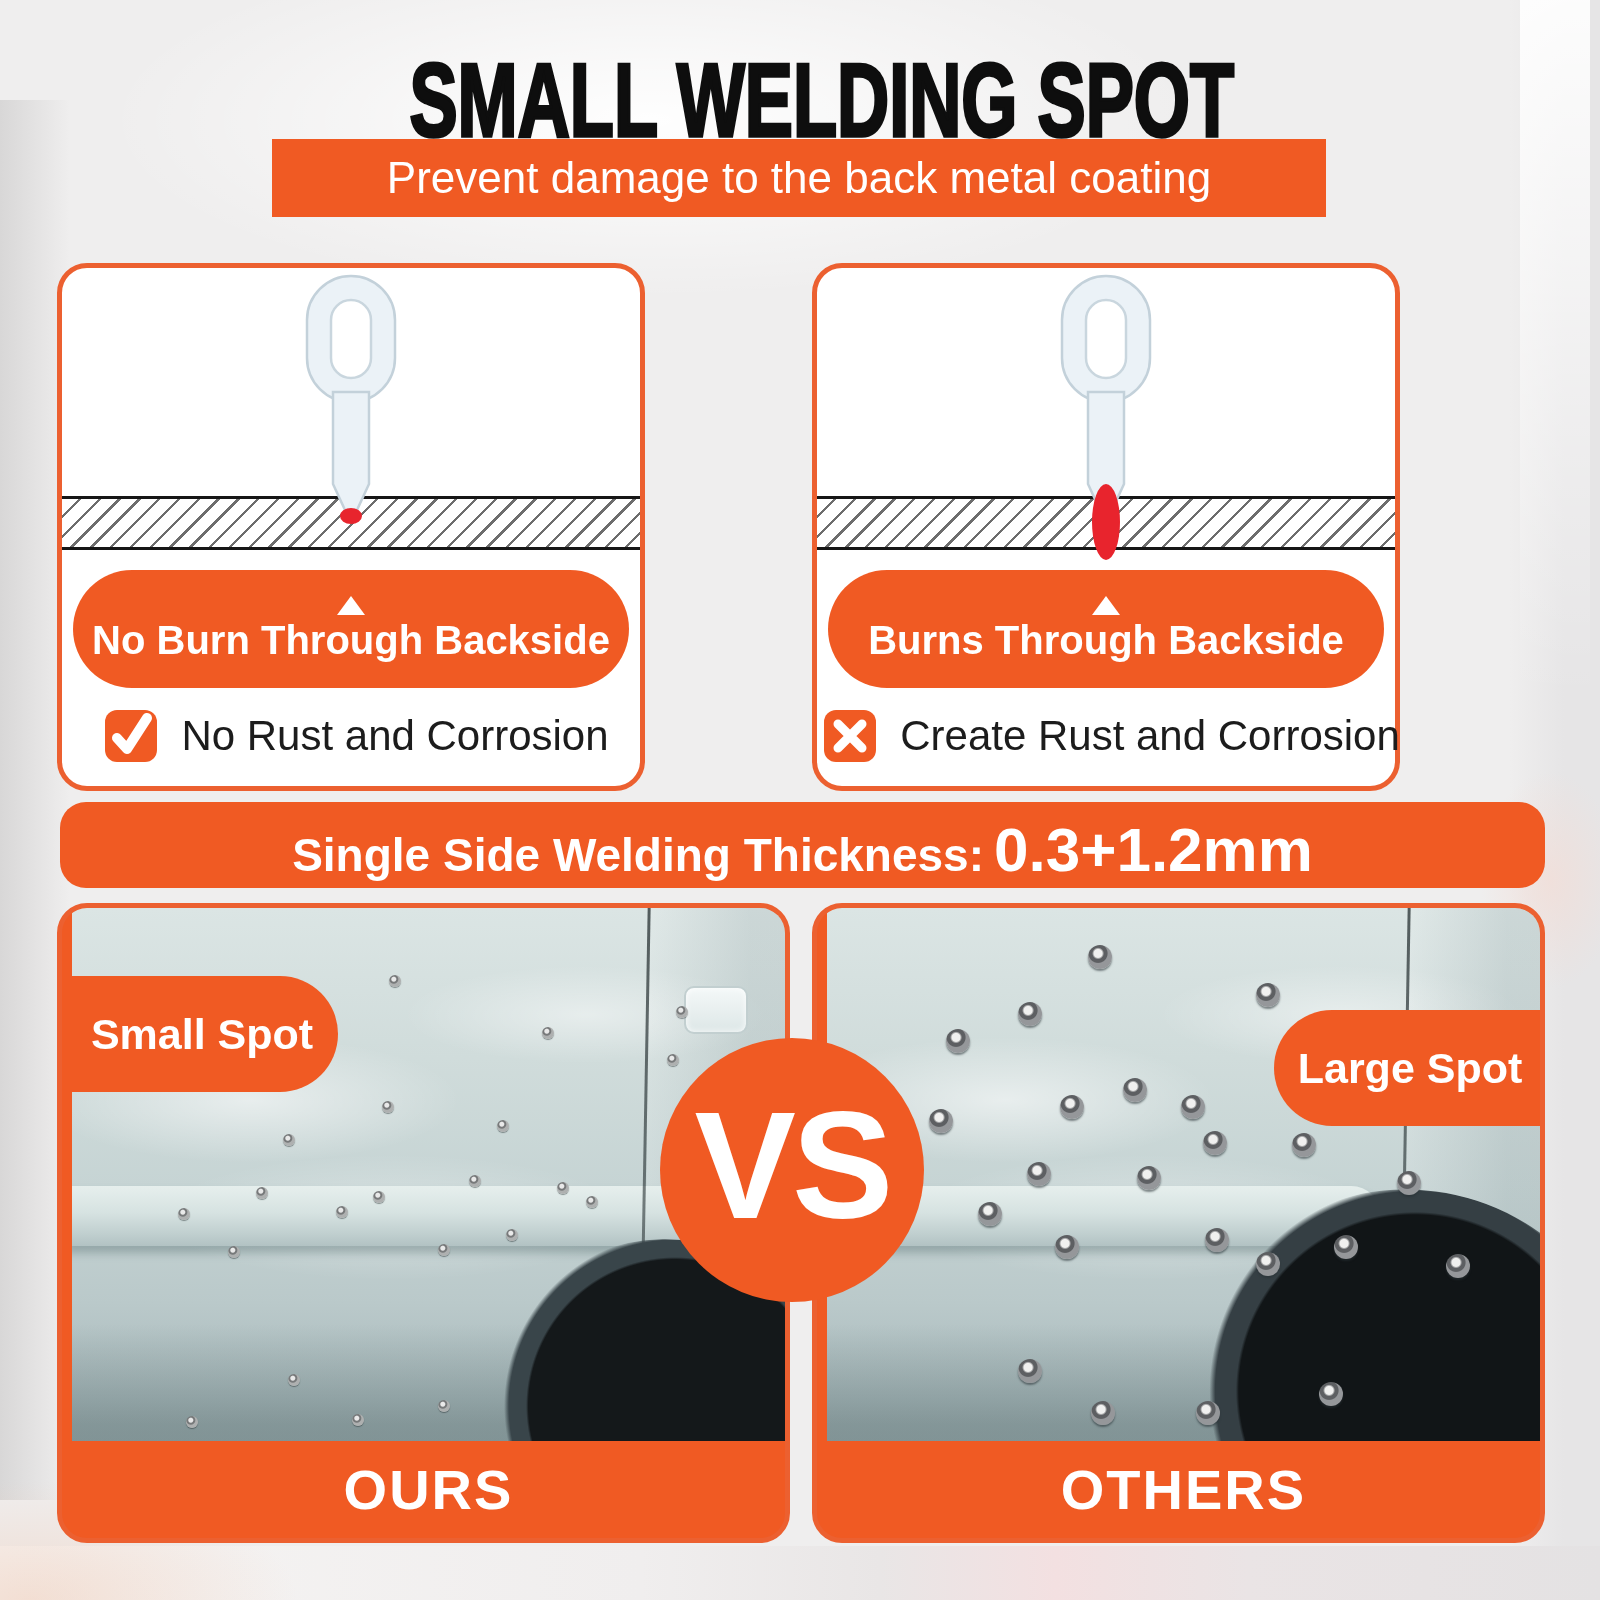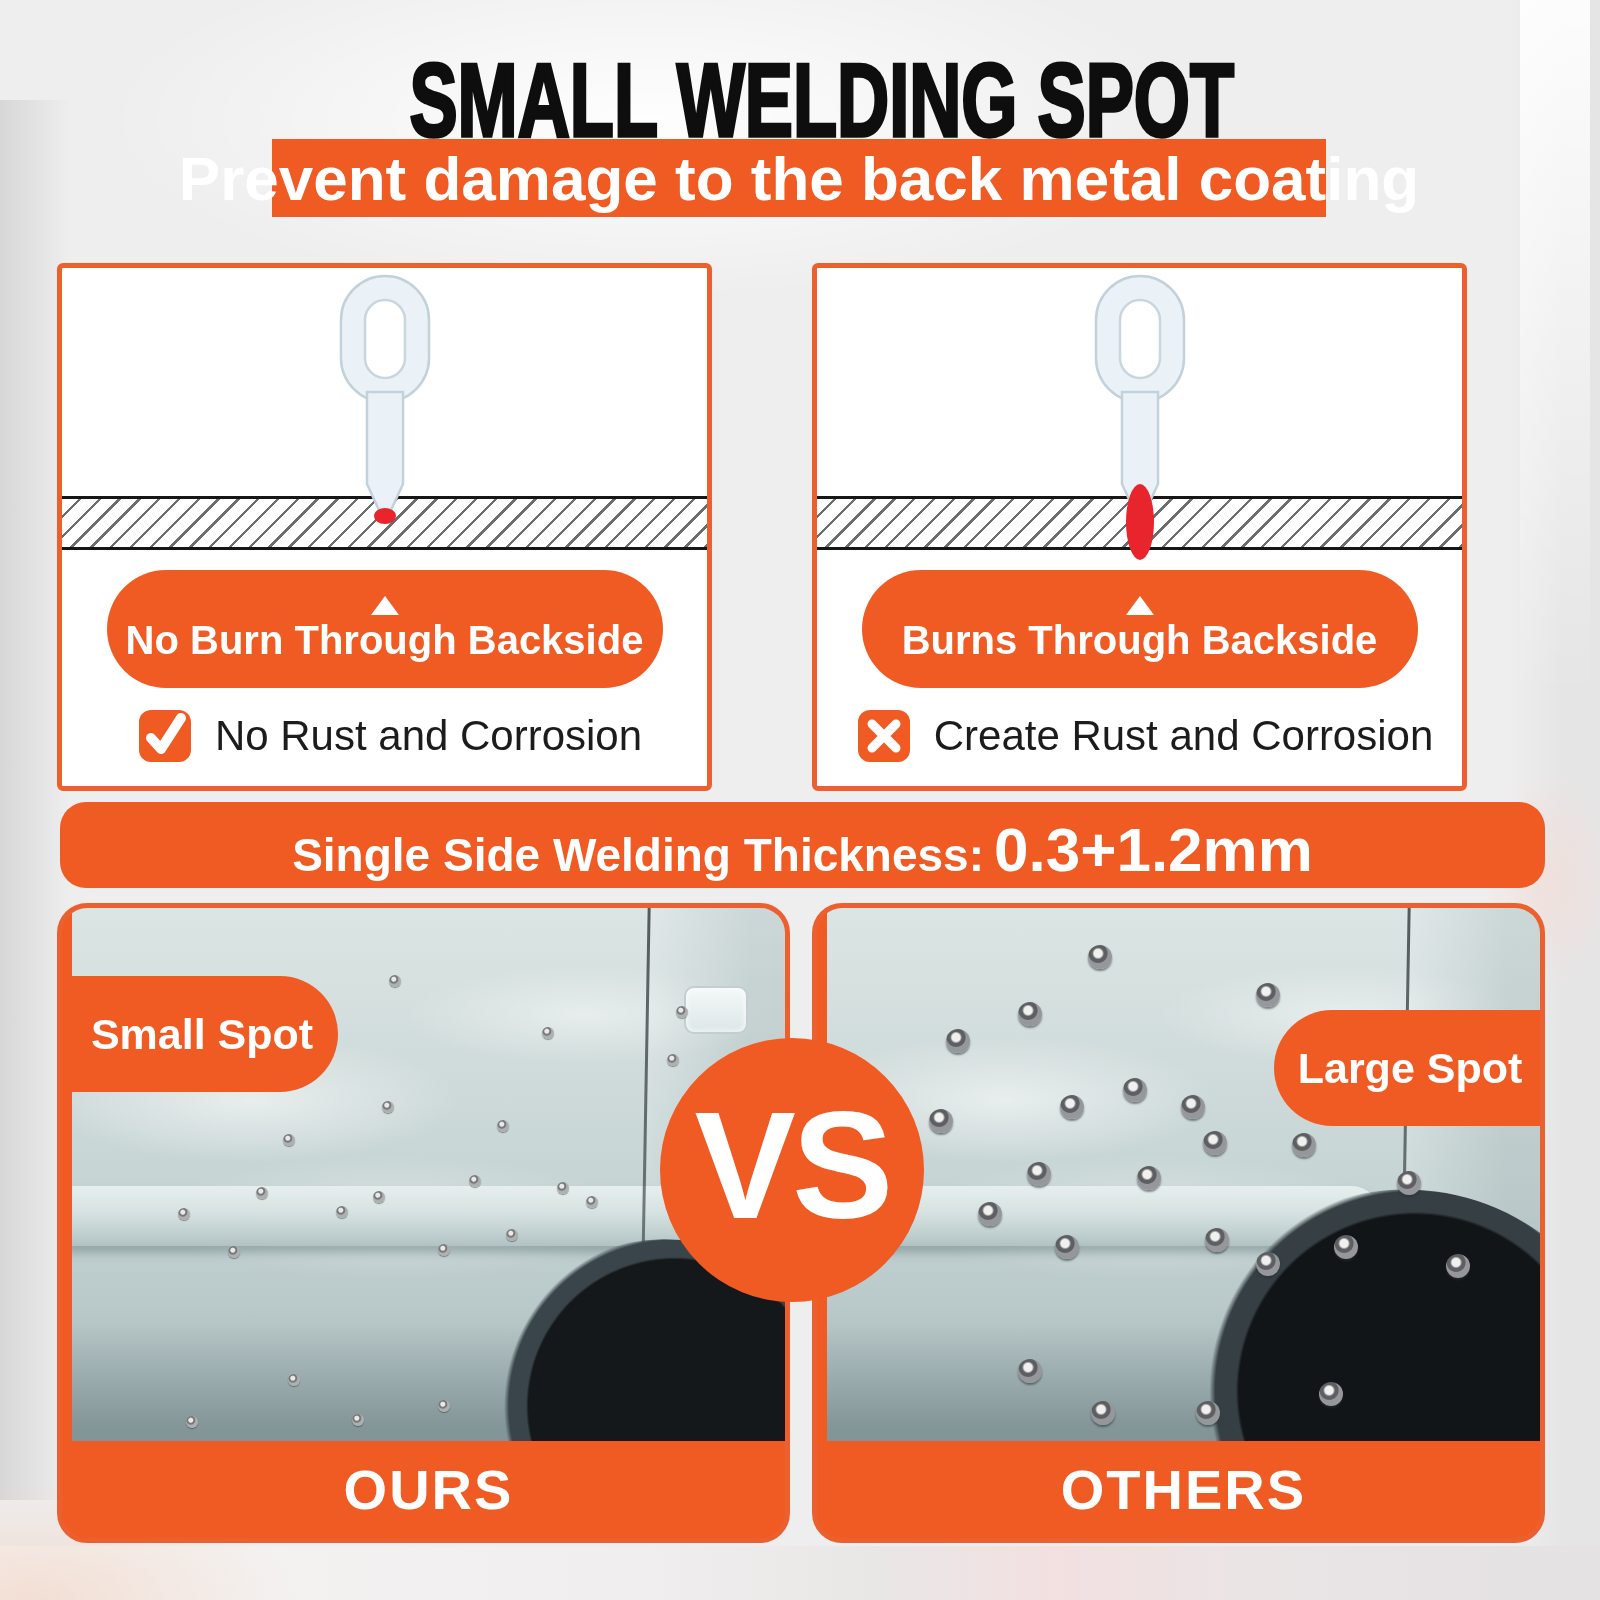--- a/index.html
+++ b/index.html
@@ -30,28 +30,28 @@
   .title-wrap { position:absolute; left:0; top:40px; width:1600px; text-align:center;padding-left:44px; }
   .title {
     display:inline-block; font-size:88px; font-weight:bold; color:#0e0e0e;
     -webkit-text-stroke:3px #0e0e0e; letter-spacing:0px;
     transform:scale(.82,1.18); transform-origin:center top; white-space:nowrap;
   }
   .subtitle-banner {
     position:absolute; left:272px; top:139px; width:1054px; height:78px;
     background:var(--accent); display:flex; align-items:center; justify-content:center;
   }
-  .subtitle-banner span { color:#fff; font-size:62px; font-weight:bold; white-space:nowrap; }
+  .subtitle-banner span { color:#fff; font-size:44px; font-weight:normal; white-space:nowrap; }
 
   :root { --accent:#F05A23; --accent-border:#EC6030; --burn:#E8242D; }
 
   
   .panel-top {
-    position:absolute; top:263px; width:655px; height:528px;
-    background:#fff; border:5px solid var(--accent-border); border-radius:6px;
+    position:absolute; top:263px; width:588px; height:528px;
+    background:#fff; border:5px solid var(--accent-border); border-radius:30px;
   }
   .panel-top.left { left:57px; } .panel-top.right { left:812px; }
 
   .metal-band {
     position:absolute; left:0; right:0; top:228px; height:54px;
     border-top:3px solid #161616; border-bottom:3px solid #161616;
     background:repeating-linear-gradient(135deg, #ffffff 0 11.5px, #6d6d6d 11.5px 14px);
   }
   .pin { position:absolute; left:50%; margin-left:-49px; top:6px; width:98px; height:250px; overflow:visible; z-index:2; }
 

